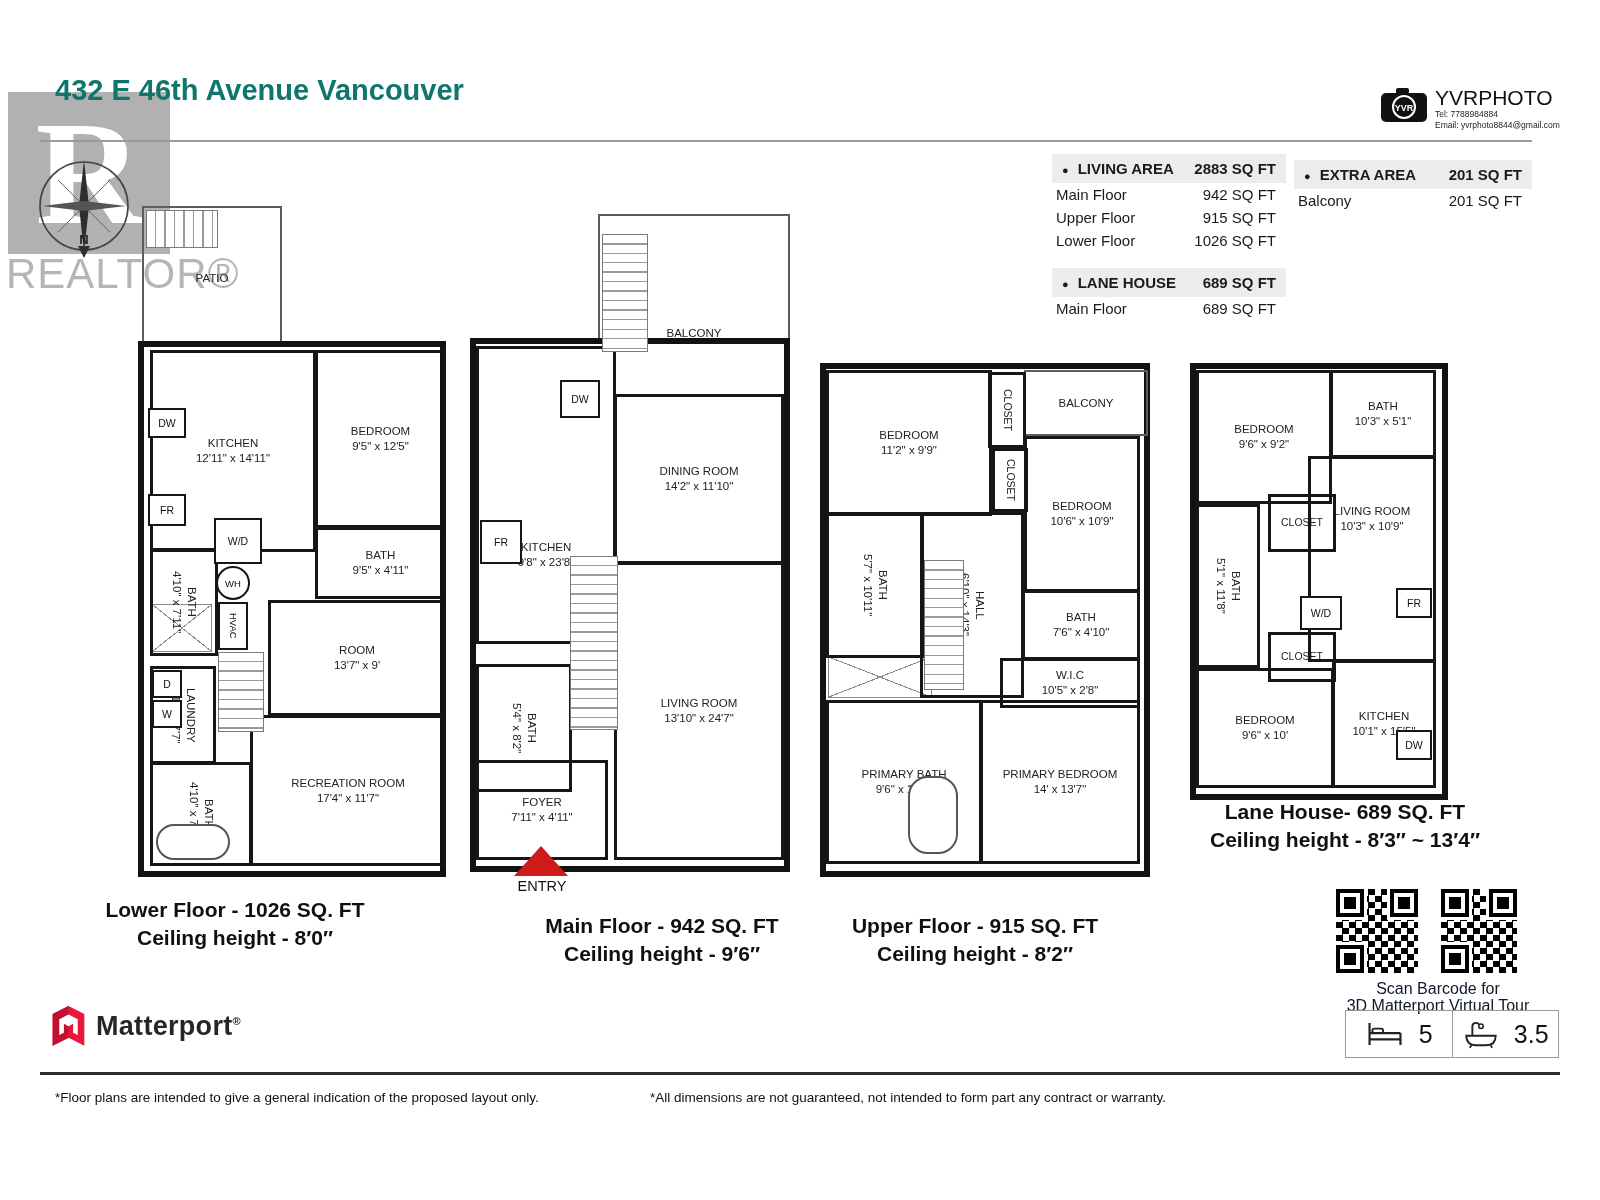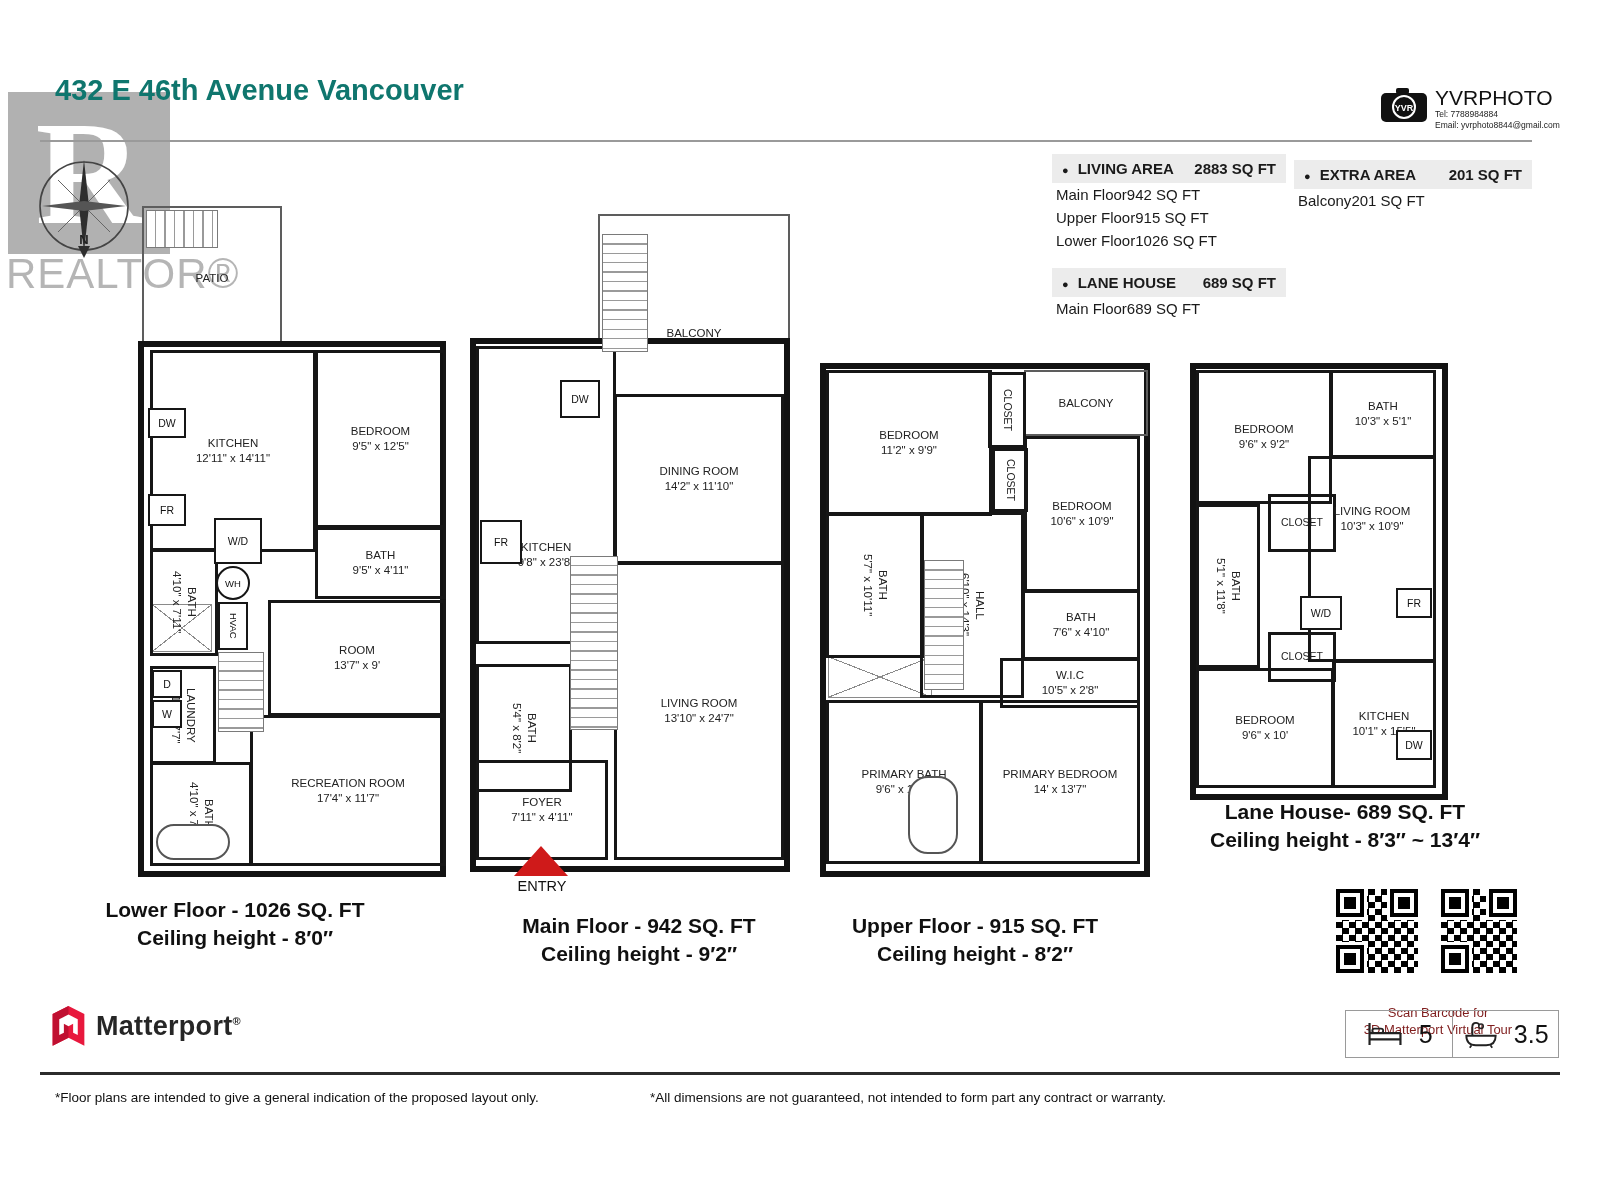--- a/index.html
+++ b/index.html
@@ -15,21 +15,21 @@
   .hline{position:absolute;left:40px;top:140px;width:1492px;height:2px;background:#9a9a9a;z-index:6;}
   
   .yvr{position:absolute;left:1380px;top:86px;display:flex;gap:7px;z-index:6;}
   .yvr-txt .nm{font-size:21px;font-weight:normal;color:#111;line-height:1.1;}
   .yvr-txt .sm{font-size:8.5px;color:#222;line-height:1.25;}
   
   .tbl{position:absolute;z-index:6;font-size:15px;color:#1a1a1a;}
   .tbl .hd{display:flex;justify-content:space-between;align-items:center;background:#ececec;font-weight:bold;
     padding:6px 10px;font-size:15px;}
   .tbl .hd .bl{margin-right:9px;font-size:11px;}
-  .tbl .rw{display:flex;padding:3px 10px 3px 4px;}
+  .tbl .rw{display:flex;justify-content:space-between;padding:3px 10px 3px 4px;}
   
   .outer{position:absolute;border:6px solid #121212;background:#fff;z-index:2;}
   .room{position:absolute;border:3px solid #161616;background:transparent;display:flex;align-items:center;
     justify-content:center;text-align:center;color:#222;font-size:11.5px;line-height:1.3;z-index:3;}
   .room .lbl span{display:block;}
   .room.vert{writing-mode:vertical-rl;text-orientation:mixed;}
   .thin{position:absolute;border:2px solid #5d5d5d;background:transparent;display:flex;align-items:center;
     justify-content:center;text-align:center;color:#222;font-size:11.5px;line-height:1.3;z-index:2;}
   .thin .lbl span{display:block;}
   .fix{position:absolute;border:2px solid #161616;background:#fff;display:flex;align-items:center;
@@ -45,22 +45,22 @@
   .cap{position:absolute;text-align:center;font-weight:bold;font-size:21px;color:#101010;z-index:5;line-height:28px;}
   
   .entry-tri{position:absolute;left:514px;top:846px;width:0;height:0;border-left:27px solid transparent;
     border-right:27px solid transparent;border-bottom:30px solid #cf1a1a;z-index:5;}
   .entry-lbl{position:absolute;left:488px;top:878px;width:108px;text-align:center;font-size:14.5px;color:#111;z-index:5;}
   
   .qr{position:absolute;background:#fff;z-index:5;}
   .qr .noise{position:absolute;inset:3px;background:repeating-conic-gradient(#000 0 25%,#fff 0 50%) 0 0/13px 13px;}
   .qr .f{position:absolute;width:20px;height:20px;border:4px solid #000;background:#fff;box-shadow:0 0 0 3px #fff;}
   .qr .f::after{content:"";position:absolute;inset:4px;background:#000;}
-  .qr-cap{position:absolute;left:1323px;top:980px;width:230px;text-align:center;font-size:13px;color:#7f1d1d;
-    line-height:17px;z-index:5;margin-top:24px;}
+  .qr-cap{position:absolute;left:1323px;top:980px;width:230px;text-align:center;font-size:16px;color:#0f172a;
+    line-height:17px;z-index:5;}
   
   .stats{position:absolute;left:1345px;top:1010px;width:212px;height:46px;border:1.5px solid #9a9a9a;display:flex;z-index:5;}
   .stats .cell{flex:1;display:flex;align-items:center;justify-content:center;gap:14px;}
   .stats .cell + .cell{border-left:1.5px solid #9a9a9a;}
   .stats .num{font-size:25px;color:#111;}
   
   .fline{position:absolute;left:40px;top:1072px;width:1520px;height:2.5px;background:#2b2b2b;z-index:6;}
   .foot{position:absolute;top:1090px;font-size:13.5px;color:#111;z-index:6;}
   
   .mp{position:absolute;left:50px;top:1006px;display:flex;align-items:center;gap:9px;z-index:6;}
@@ -253,23 +253,23 @@
   </div>
   <div class="room" style="left:476px;top:760px;width:126px;height:94px;">
     <div class="lbl">
         <span>FOYER</span>
         <span>7'11" x 4'11"</span>
       </div>
   </div>
   <div class="stairs" style="left:570px;top:556px;width:46px;height:172px;"></div>
   <div class="entry-tri"></div>
   <div class="entry-lbl">ENTRY</div>
-  <div class="cap" style="left:474px;top:912px;width:330px;">
+  <div class="cap" style="left:497px;top:912px;width:330px;">
     <div>Main Floor - 942 SQ. FT</div>
-    <div>Ceiling height - 9′2″</div>
+    <div>Ceiling height - 9′6″</div>
   </div>
 
   <div class="outer" style="left:820px;top:363px;width:318px;height:502px;"></div>
   <div class="room" style="left:826px;top:370px;width:160px;height:140px;">
     <div class="lbl">
         <span>BEDROOM</span>
         <span>11'2" x 9'9"</span>
       </div>
   </div>
   <div class="room vert" style="left:988px;top:372px;width:32px;height:70px;font-size:10.5px;">

